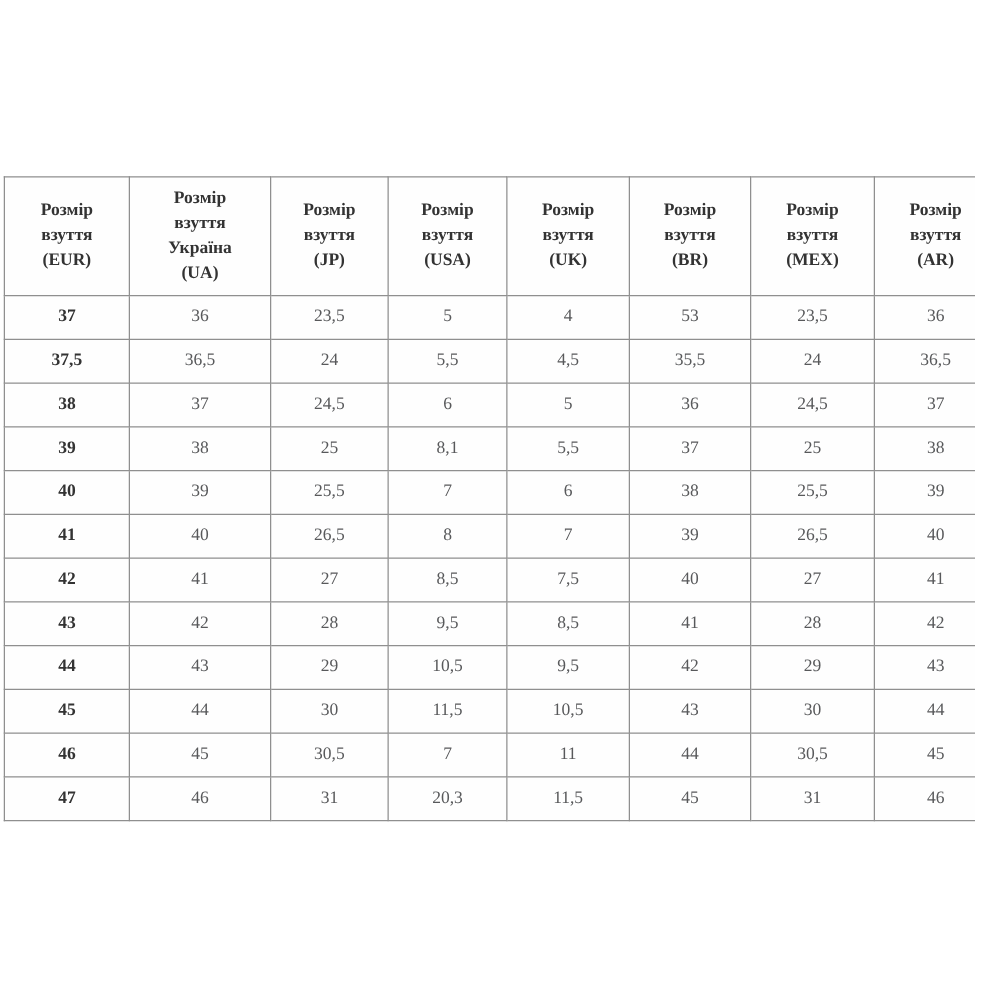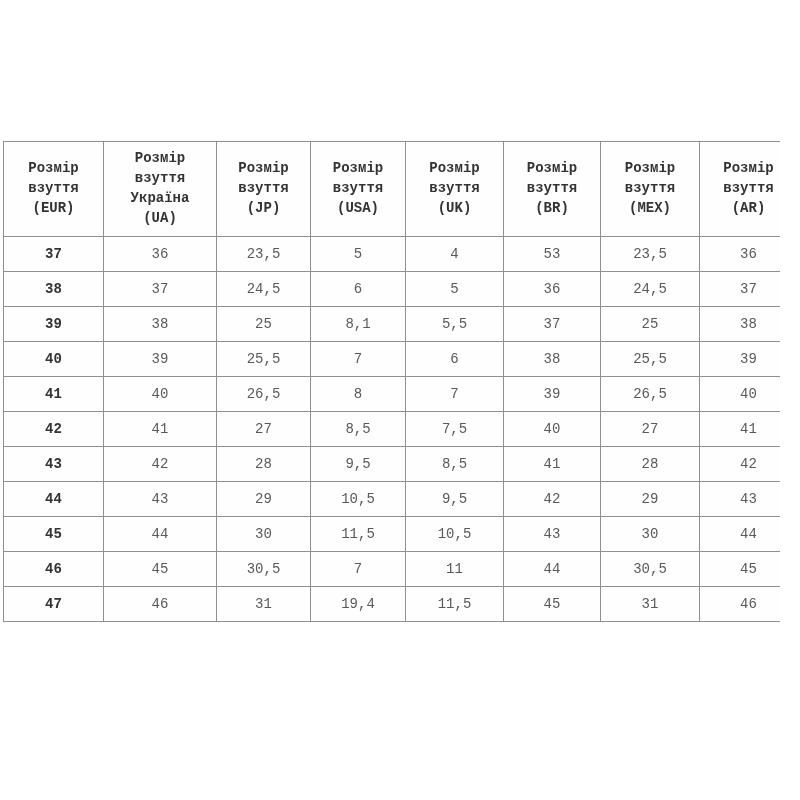--- a/index.html
+++ b/index.html
@@ -5,21 +5,21 @@
   html, body {
     margin: 0;
     padding: 0;
     background: #ffffff;
   }
   .page {
     position: relative;
     width: 780px;
     height: 800px;
     background: #ffffff;
-    font-family: Liberation Mono, monospace;
+    font-family: Liberation Serif, serif;
     overflow: hidden;
   }
   table.size-table {
     position: absolute;
     left: 3px;
     top: 141px;
     width: 794px;
     border-collapse: collapse;
     table-layout: fixed;
     background: #fefefe;
@@ -100,20 +100,30 @@
           <td class="row-key">37</td>
           <td>36</td>
           <td>23,5</td>
           <td>5</td>
           <td>4</td>
           <td>53</td>
           <td>23,5</td>
           <td>36</td>
         </tr>
         <tr>
+          <td class="row-key">37,5</td>
+          <td>36,5</td>
+          <td>24</td>
+          <td>5,5</td>
+          <td>4,5</td>
+          <td>35,5</td>
+          <td>24</td>
+          <td>36,5</td>
+        </tr>
+        <tr>
           <td class="row-key">38</td>
           <td>37</td>
           <td>24,5</td>
           <td>6</td>
           <td>5</td>
           <td>36</td>
           <td>24,5</td>
           <td>37</td>
         </tr>
         <tr>
@@ -193,21 +203,21 @@
           <td>7</td>
           <td>11</td>
           <td>44</td>
           <td>30,5</td>
           <td>45</td>
         </tr>
         <tr>
           <td class="row-key">47</td>
           <td>46</td>
           <td>31</td>
-          <td>19,4</td>
+          <td>20,3</td>
           <td>11,5</td>
           <td>45</td>
           <td>31</td>
           <td>46</td>
         </tr>
       </tbody>
   </table>
 </div>
 
 </body></html>

